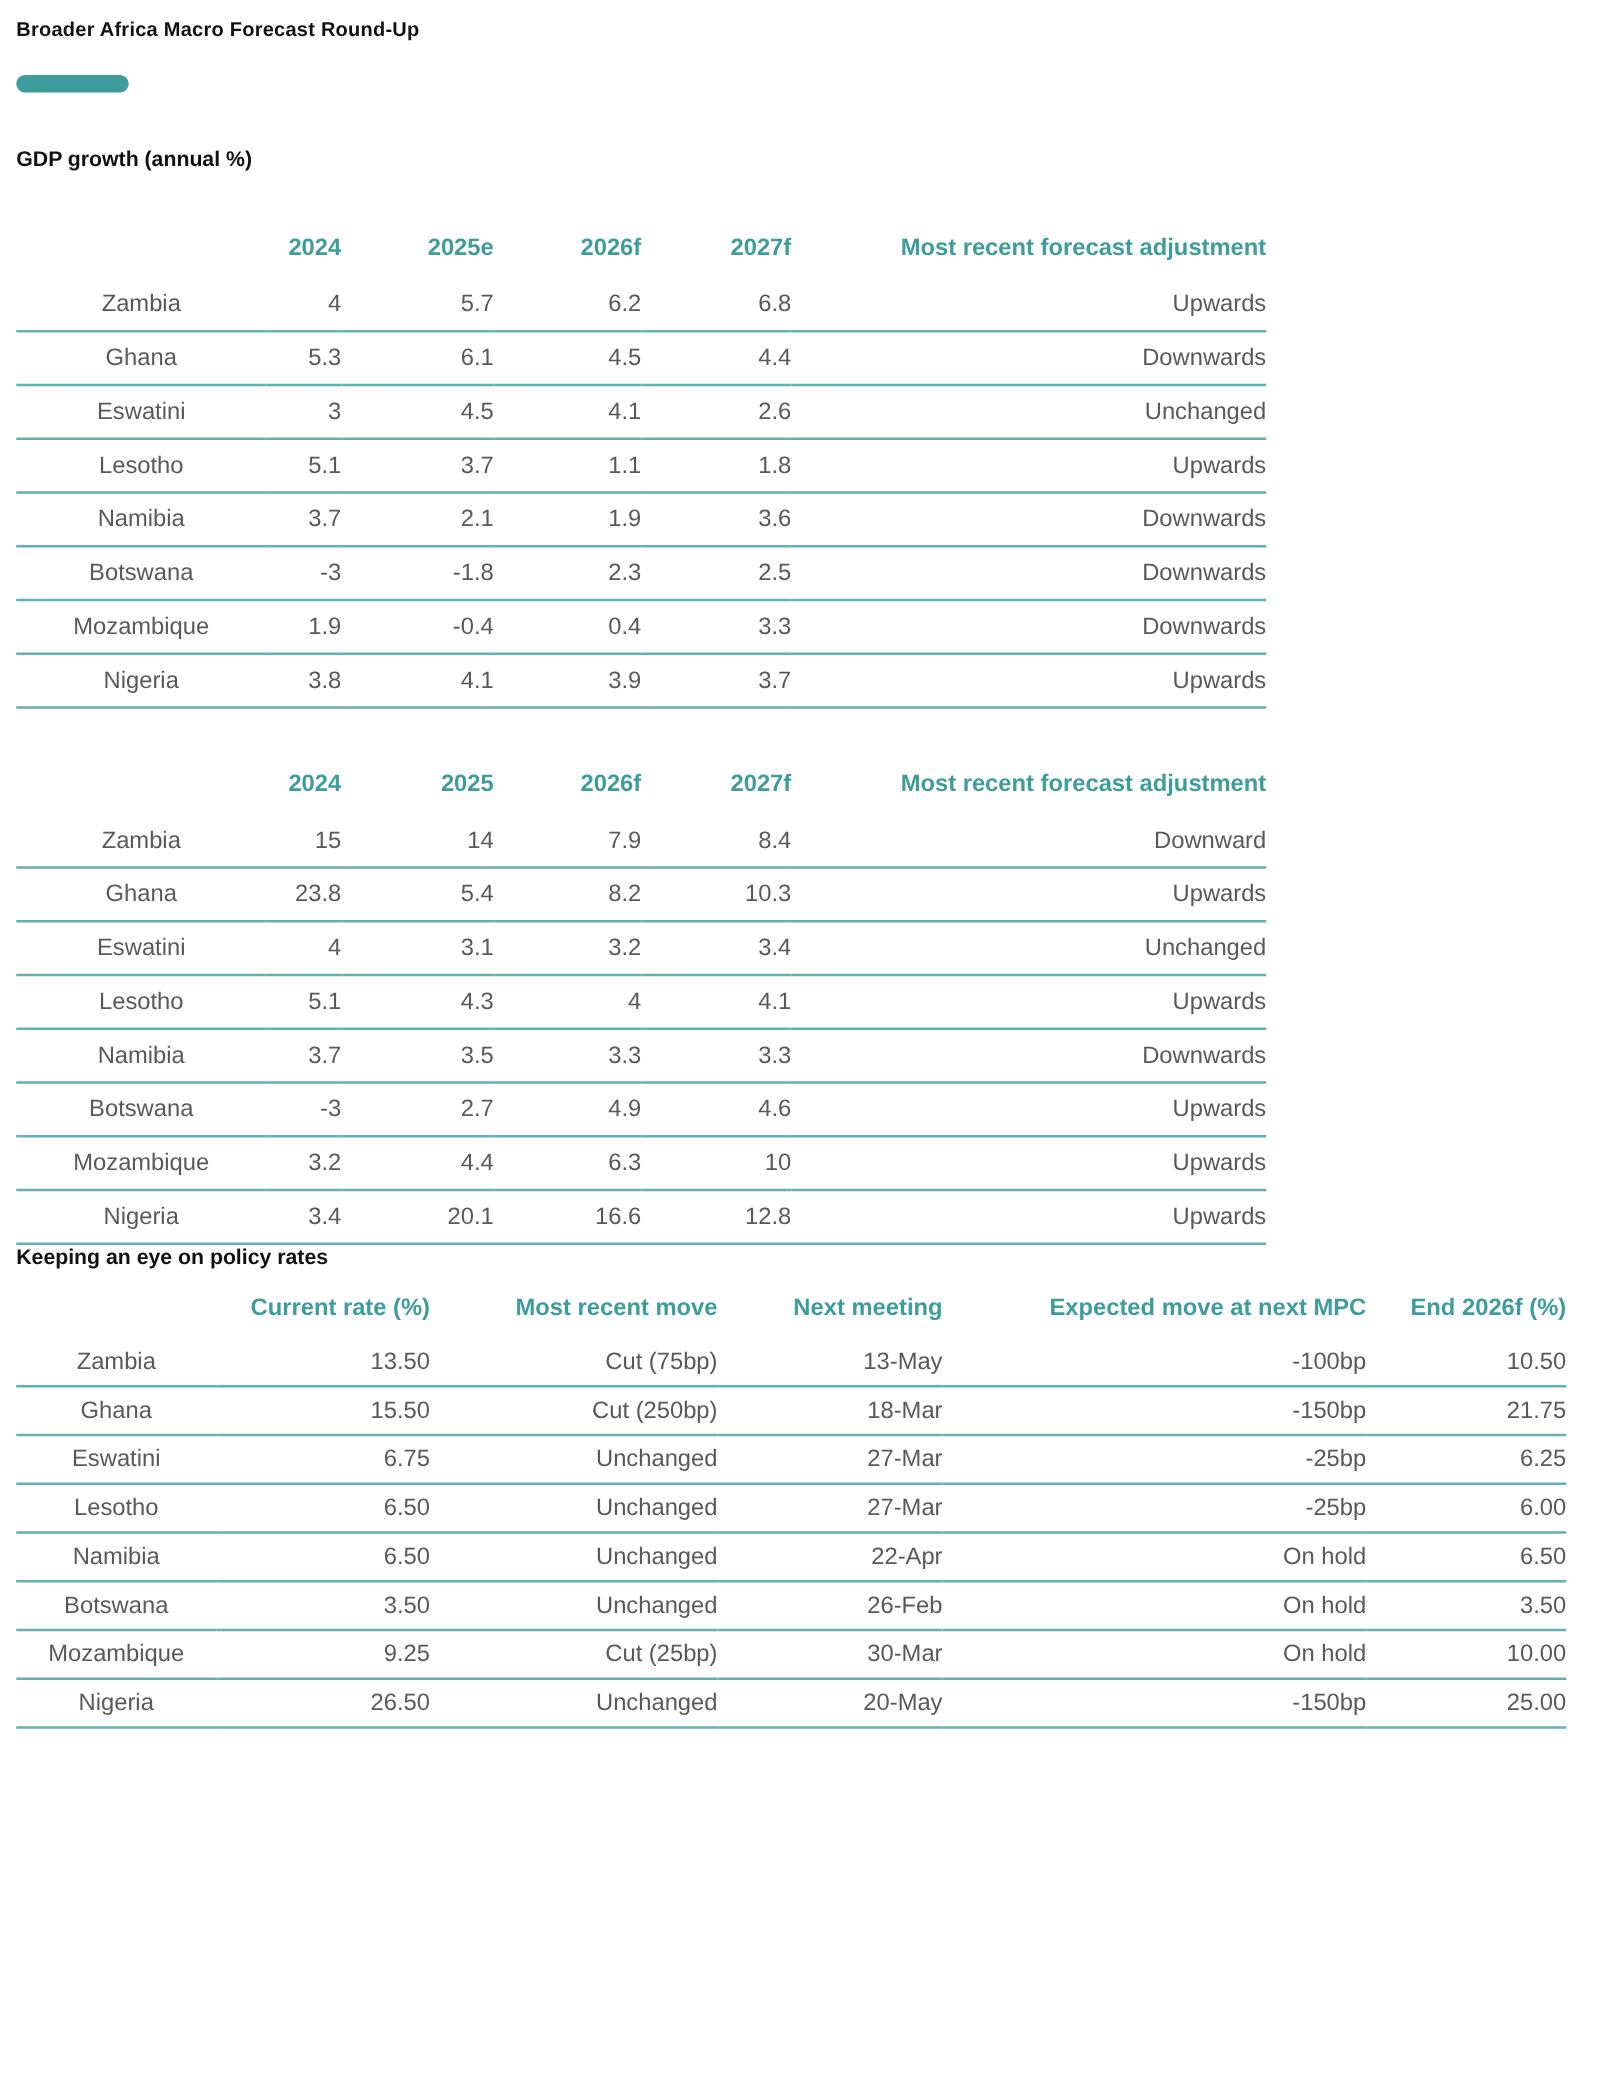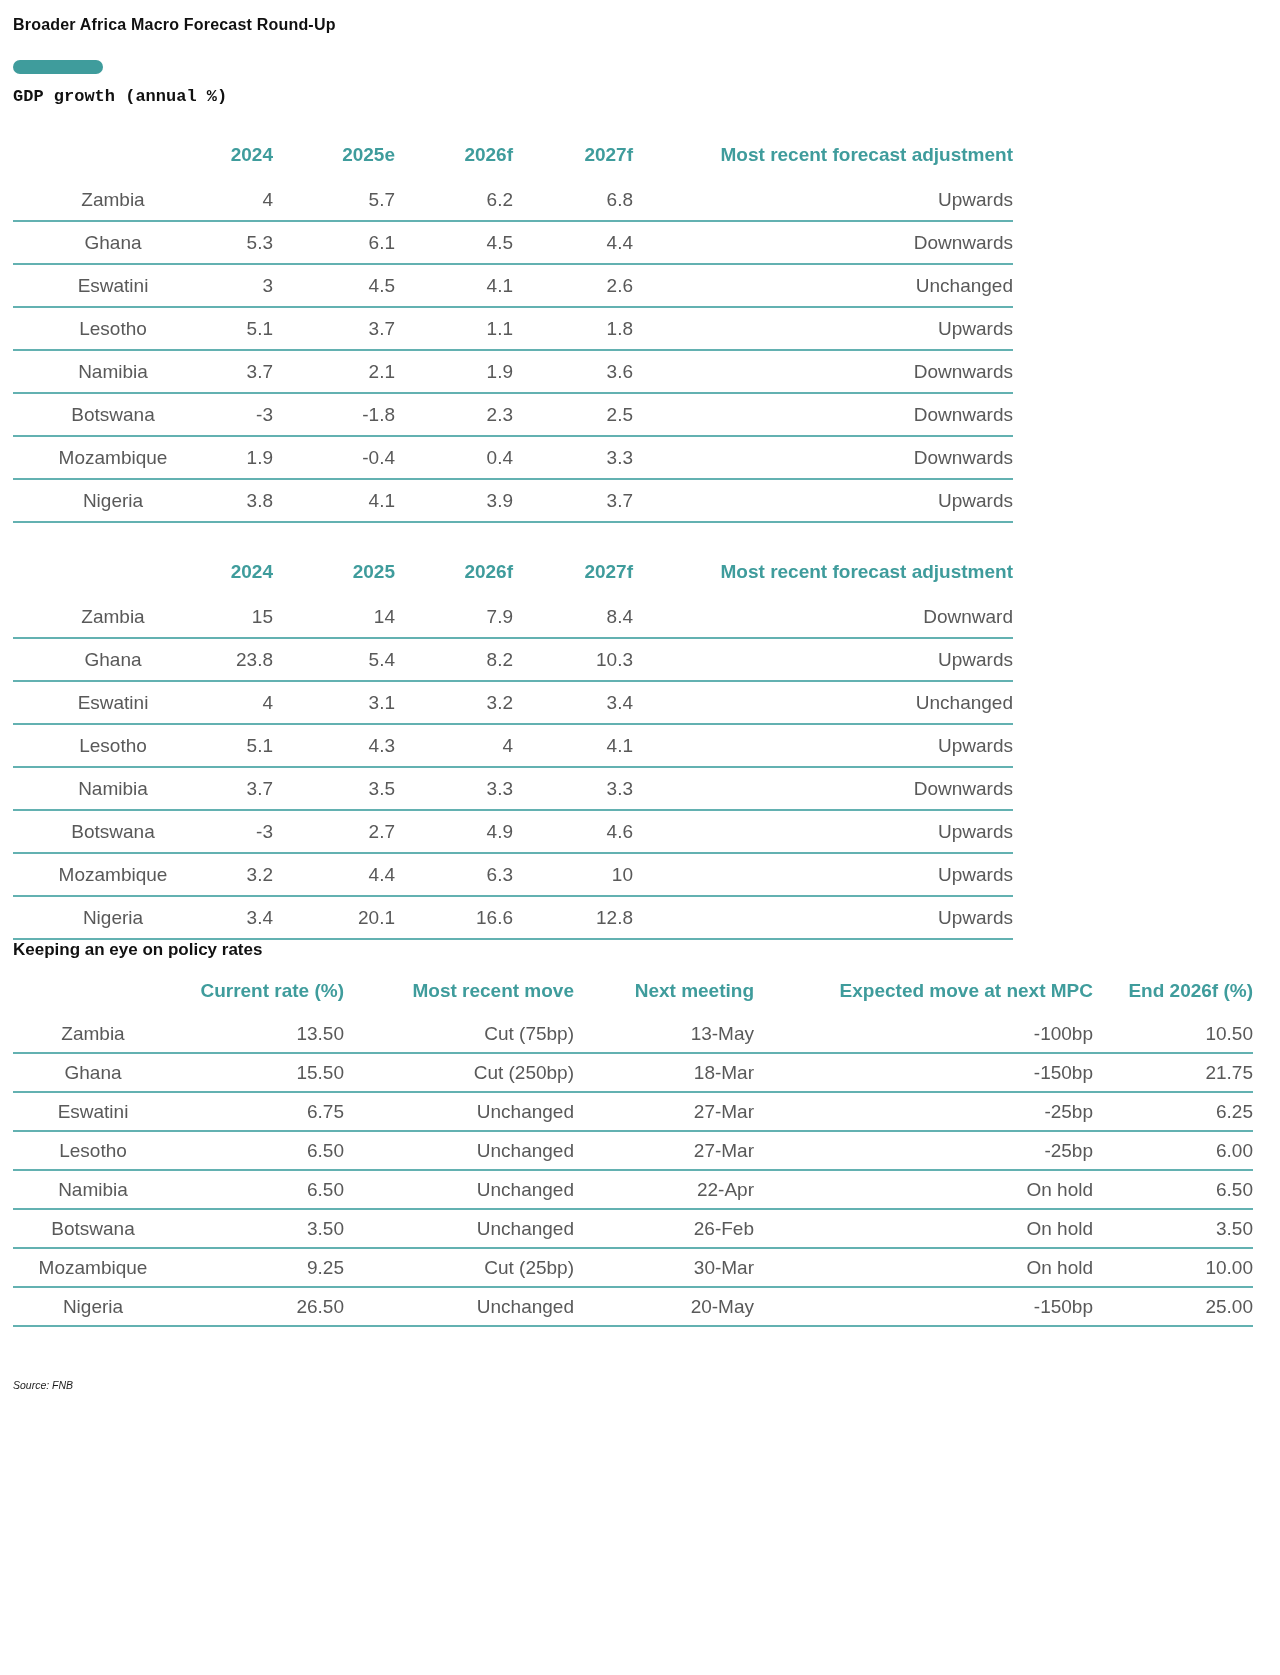--- a/index.html
+++ b/index.html
@@ -22,28 +22,28 @@
     height: 14px;
     border-radius: 7px;
     background: #3F9C9C;
     margin-top: 26px;
   }
   h2 {
     font-size: 17px;
     font-weight: bold;
     color: #111111;
   }
-  .section-gdp h2 { margin-top: 13px; font-family: Liberation Mono, monospace; }
+  .section-gdp h2 { margin-top: 44px; }
   .section-cpi h2 { margin-top: 70px; }
   .section-policy h2 { }
 
   table {
     border-collapse: collapse;
     table-layout: fixed;
-    margin-top: 38px;
+    margin-top: 50px;
   }
   .t-macro { width: 1000px; }
   .t-policy { width: 1240px; margin-top: 20px; }
   th {
     font-size: 19px;
     font-weight: bold;
     color: #3F9C9C;
     text-align: right;
     padding: 0 0 13px 0;
     white-space: nowrap;
@@ -337,15 +337,14 @@
             <td>26.50</td>
             <td>Unchanged</td>
             <td>20-May</td>
             <td>-150bp</td>
             <td>25.00</td>
           </tr>
         </tbody>
       </table>
   </section>
 
-  <div class="source-note">Source: FNB</div>
 
 </div>
 
 </body></html>

